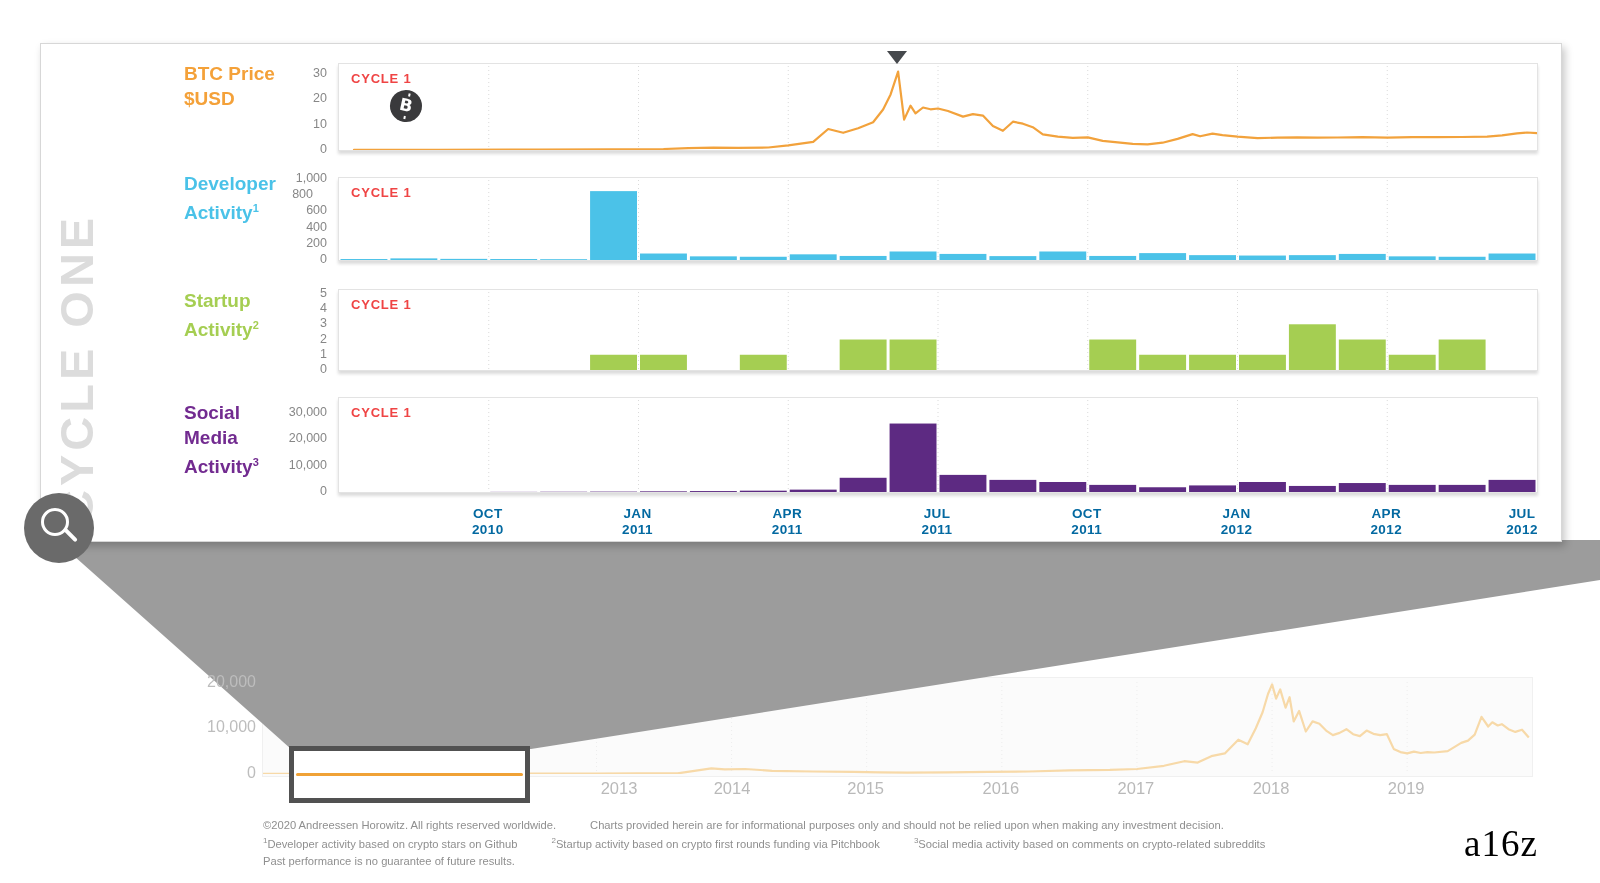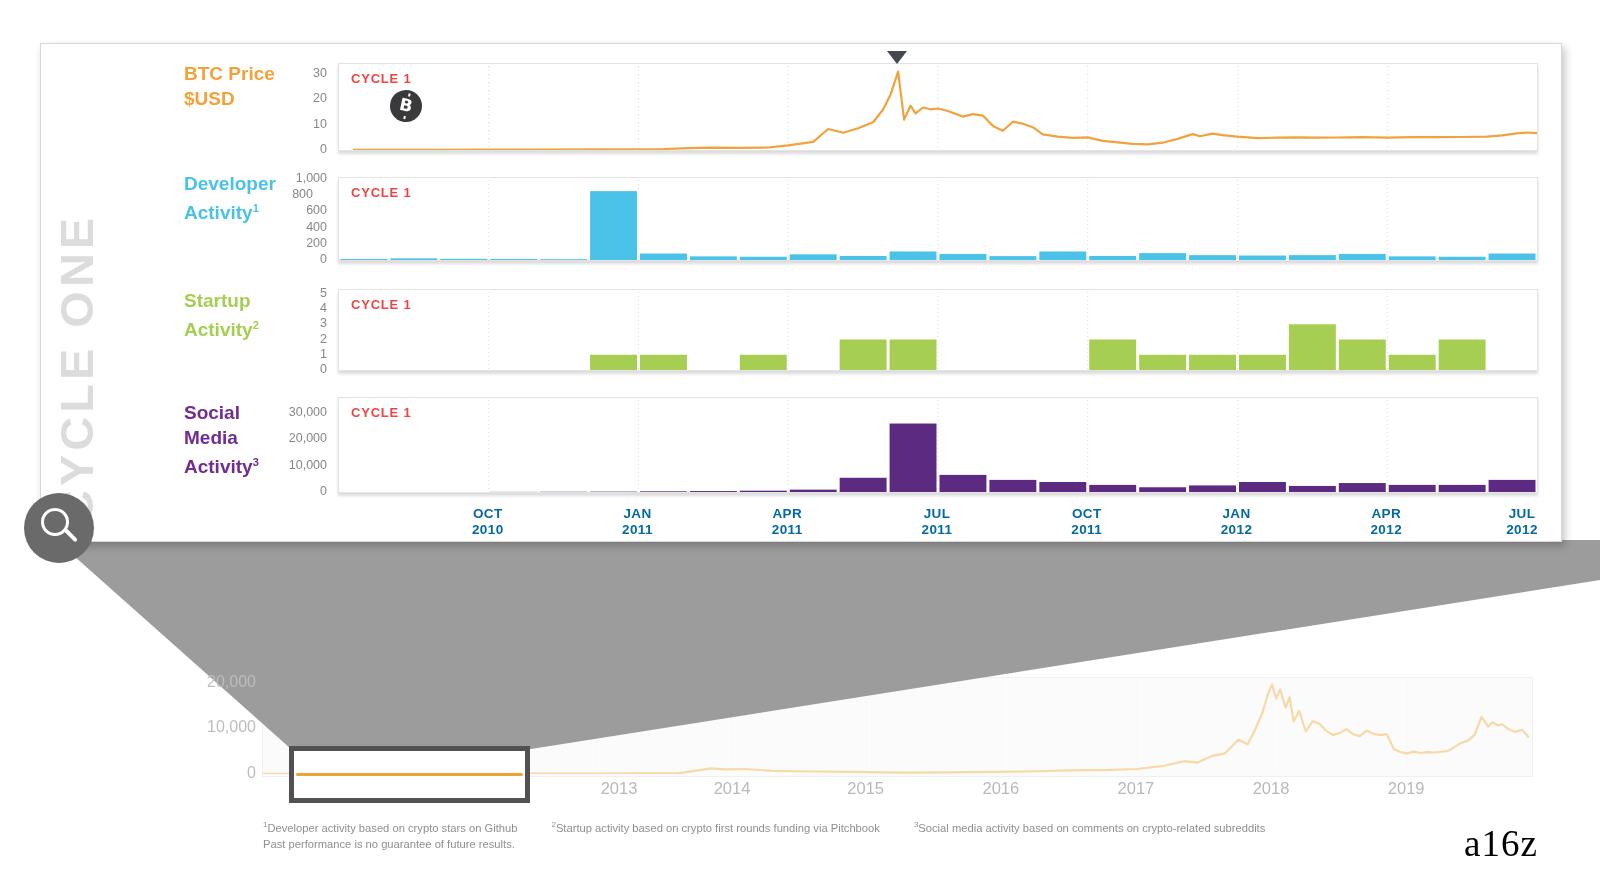--- a/index.html
+++ b/index.html
@@ -287,18 +287,19 @@
       <div class="mc-xtick" style="left: 1135.94px;">2017</div>
       <div class="mc-xtick" style="left: 1271.06px;">2018</div>
       <div class="mc-xtick" style="left: 1406.18px;">2019</div>
     </div>
 
   <div class="hl-rect">
     <div class="hl-line"></div>
   </div>
 
   <div class="footer">
+    <div id="footer-line1"><span class="seg">©2020 Andreessen Horowitz. All rights reserved worldwide.</span><span class="seg">Charts provided herein are for informational purposes only and should not be relied upon when making any investment decision.</span></div>
     <div id="footer-line2"><span class="seg"><sup>1</sup>Developer activity based on crypto stars on Github</span><span class="seg"><sup>2</sup>Startup activity based on crypto first rounds funding via Pitchbook</span><span class="seg"><sup>3</sup>Social media activity based on comments on crypto-related subreddits</span></div>
     <div>Past performance is no guarantee of future results.</div>
   </div>
   <div class="logo">a16z</div>
 
 </div>
 
 </body></html>

